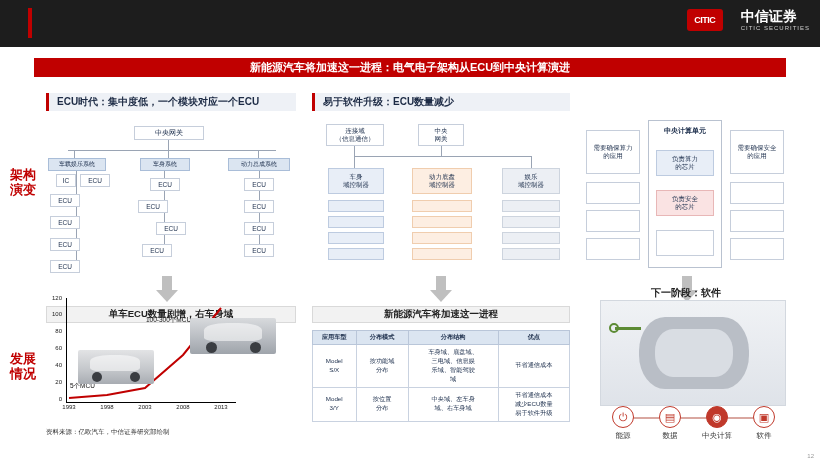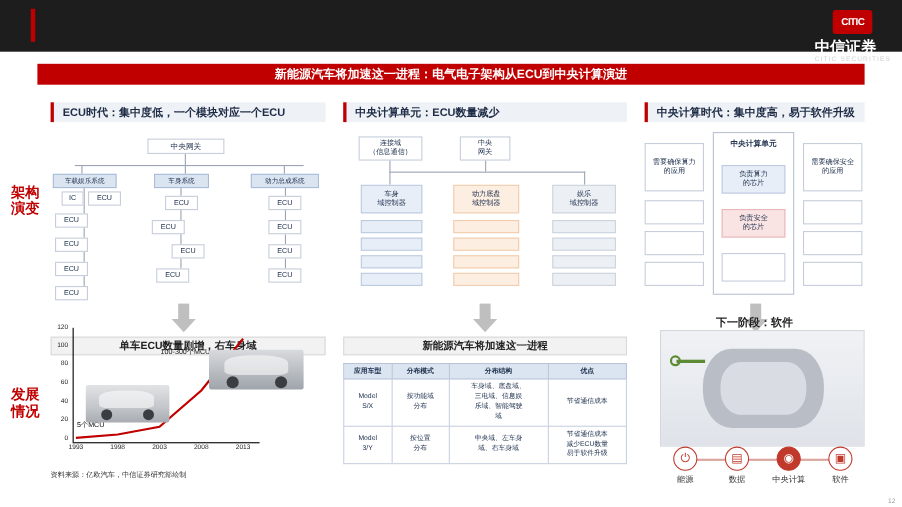--- a/index.html
+++ b/index.html
@@ -3,21 +3,21 @@
 <meta charset="utf-8">
 <style>
   html,body{margin:0;padding:0;}
   body{width:820px;height:461px;background:#ffffff;font-family:"Liberation Sans","DejaVu Sans",sans-serif;overflow:hidden;}
   .page{position:relative;width:820px;height:461px;background:#fff;}
 
   
   .hdr{position:absolute;left:0;top:0;width:820px;height:47px;background:#1d1d1d;}
   .hdr-bar{position:absolute;left:28px;top:8px;width:4px;height:30px;background:#c00000;}
   .hdr-title{position:absolute;left:42px;top:10px;font-size:16.5px;font-weight:bold;color:#ffffff;letter-spacing:.4px;white-space:nowrap;}
-  .logo{position:absolute;right:10px;top:9px;display:flex;align-items:center;gap:4px;flex-direction:column;}
+  .logo{position:absolute;right:10px;top:9px;display:flex;align-items:center;gap:18px;}
   .logo-mark{width:36px;height:22px;background:#c00000;border-radius:3px;display:flex;align-items:center;justify-content:center;}
   .logo-mark span{color:#fff;font-size:9px;font-weight:bold;letter-spacing:-.5px;}
   .logo-cn{color:#ffffff;font-size:14px;font-weight:bold;line-height:1;}
   .logo-en{color:#cfcfcf;font-size:6px;letter-spacing:1px;line-height:1;margin-top:2px;}
 
   
   .banner{position:absolute;left:34px;top:58px;width:752px;height:19px;background:#c00000;color:#fff;font-size:11px;font-weight:bold;display:flex;align-items:center;justify-content:center;}
 
   
   .vlabel{position:absolute;color:#c00000;font-size:13px;font-weight:bold;text-align:center;line-height:1.15;}
@@ -97,22 +97,21 @@
       </div>
     </div>
   </div>
 
   <div class="banner">新能源汽车将加速这一进程：电气电子架构从ECU到中央计算演进</div>
 
   <div class="vlabel" id="vl1">架构<br>演变</div>
   <div class="vlabel" id="vl2">发展<br>情况</div>
 
   <div class="col-title" style="left:46px;top:93px;width:250px;">ECU时代：集中度低，一个模块对应一个ECU</div>
-  <div class="col-title" style="left:312px;top:93px;width:258px;">中央计算单元：ECU数量减少</div>
-  <div class="col-title" style="left:586px;top:93px;width:200px;">中央计算时代：集中度高，易于软件升级</div>
+  <div class="col-title" style="left:312px;top:93px;width:258px;">易于软件升级：ECU数量减少</div>
 
   <div class="panel" style="left:46px;top:116px;width:250px;height:160px;border:none;">
     <div class="box white" style="left:88px;top:10px;width:70px;height:14px;font-size:7px;">中央网关</div>
 
     <div class="ln" style="left:122px;top:24px;width:1px;height:10px;"></div>
     <div class="ln" style="left:22px;top:34px;width:208px;height:1px;"></div>
     <div class="ln" style="left:28px;top:34px;width:1px;height:8px;"></div>
     <div class="ln" style="left:122px;top:34px;width:1px;height:8px;"></div>
     <div class="ln" style="left:212px;top:34px;width:1px;height:8px;"></div>
 

